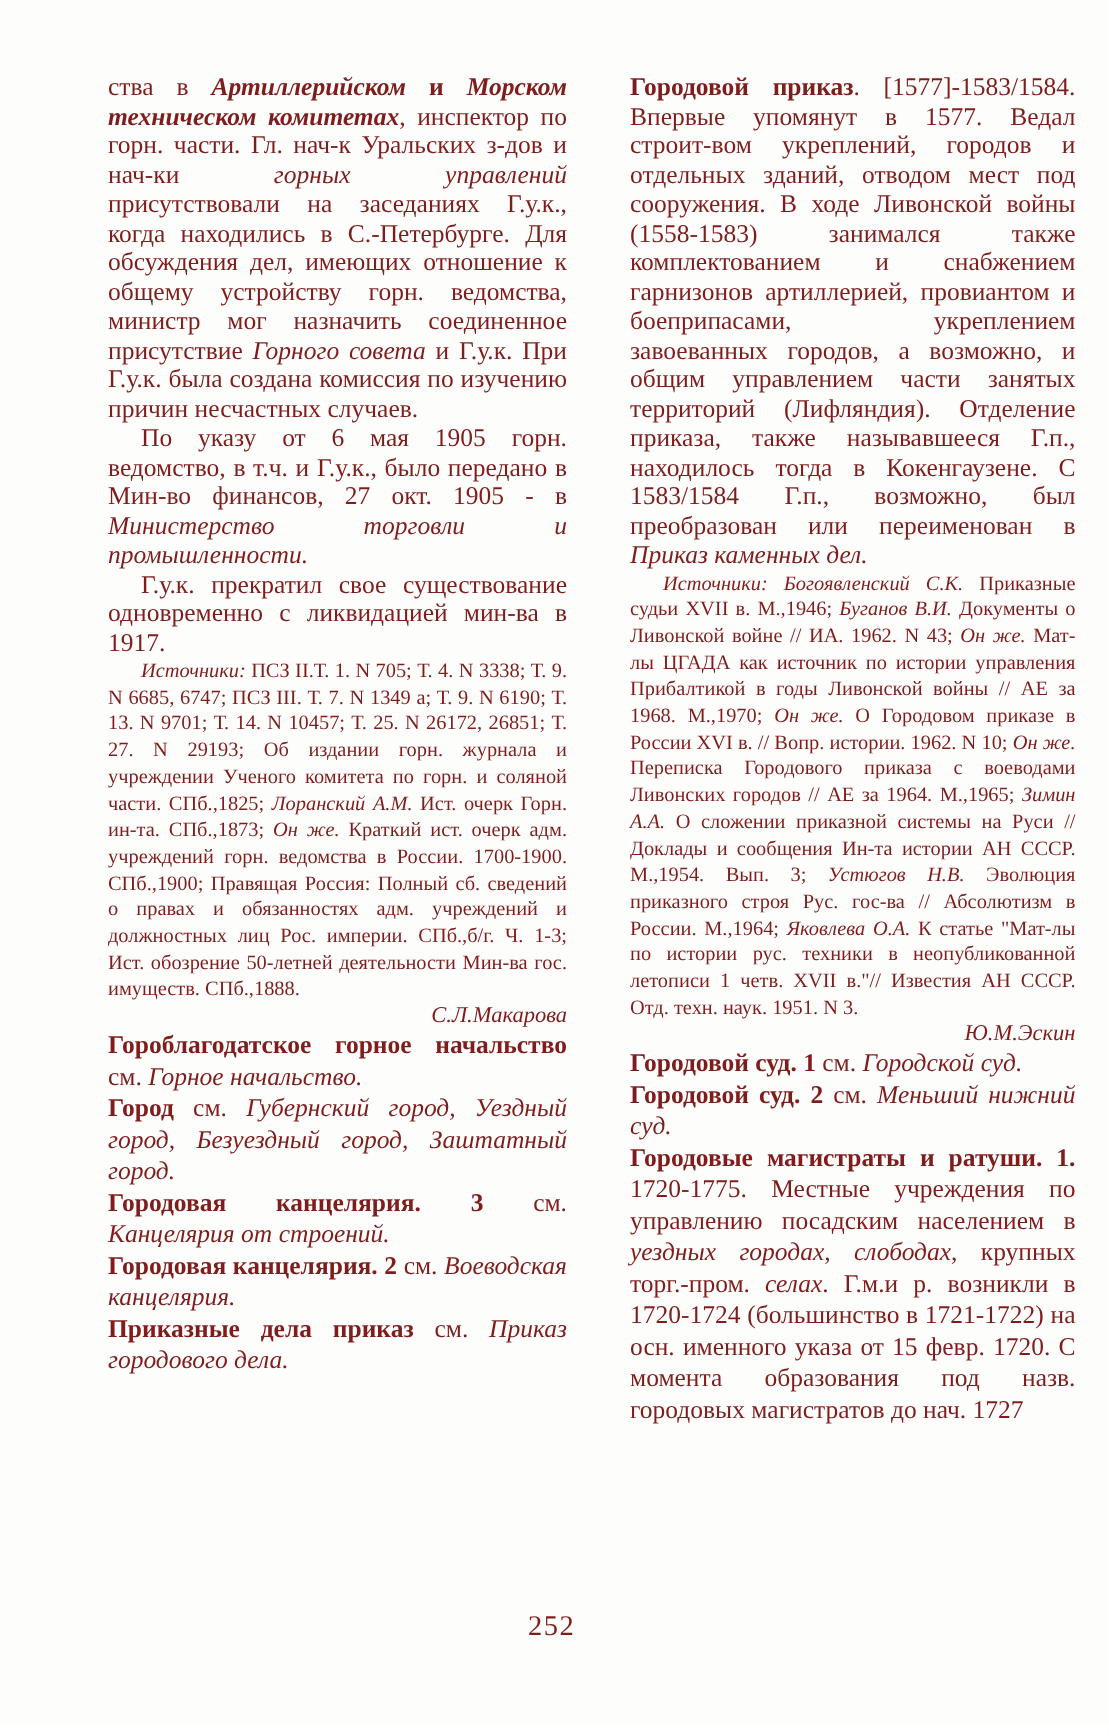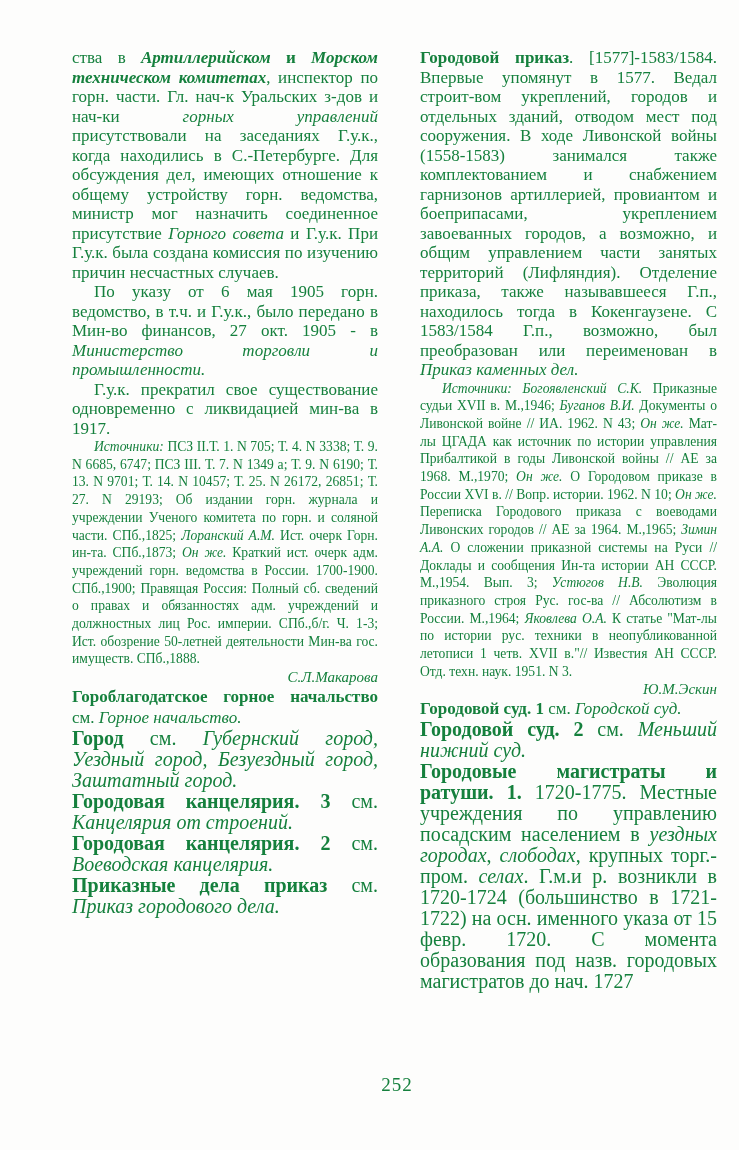--- a/index.html
+++ b/index.html
@@ -5,50 +5,50 @@
   html, body { margin: 0; padding: 0; }
   body {
     width: 739px; height: 1157px;
     background: #ffffff;
     font-family: "Liberation Serif", "DejaVu Serif", serif;
   }
   .page {
     position: relative;
     width: 739px; height: 1150px;
     background: #fdfdfc;
-    color: #15803d;
+    color: #7f1d1d;
     overflow: hidden;
   }
   .col {
     position: absolute;
     top: 48px;
     text-align: justify;
   }
   .col-left  { left: 72px;  width: 306px; }
   .col-right { left: 420px; width: 297px; }
   .col p { margin: 0; }
   .col > p:first-child { margin-top: 0 !important; }
 
   
   .body        { font-size: 17px; line-height: 19.5px; }
   .body-indent { font-size: 17px; line-height: 19.5px; text-indent: 22px; }
   .sources     { font-size: 13.6px; line-height: 17.7px; text-indent: 22px; margin-top: 9px; }
   .signature   { font-size: 15px; line-height: 18px; text-align: right; font-style: italic; margin-top: 13px; }
-  .entry       { font-size: 20px; line-height: 21px; margin-top: 15px; }
+  .entry       { font-size: 17px; line-height: 21px; margin-top: 15px; }
   .entry-lead  { font-size: 17px; line-height: 21px; margin-top: 31px; }
 
   
   .b  { font-weight: bold; }
   .i  { font-style: italic; }
   .bi { font-weight: bold; font-style: italic; }
 
   .page-number {
     position: absolute;
     left: 352px; top: 1074px; width: 90px;
-    text-align: center;
+    text-align: left;
     font-size: 19px;
     line-height: 22px;
     letter-spacing: 1px;
   }
 </style>
 </head>
 <body>
 
 <div class="page">
   <div class="col col-left">

